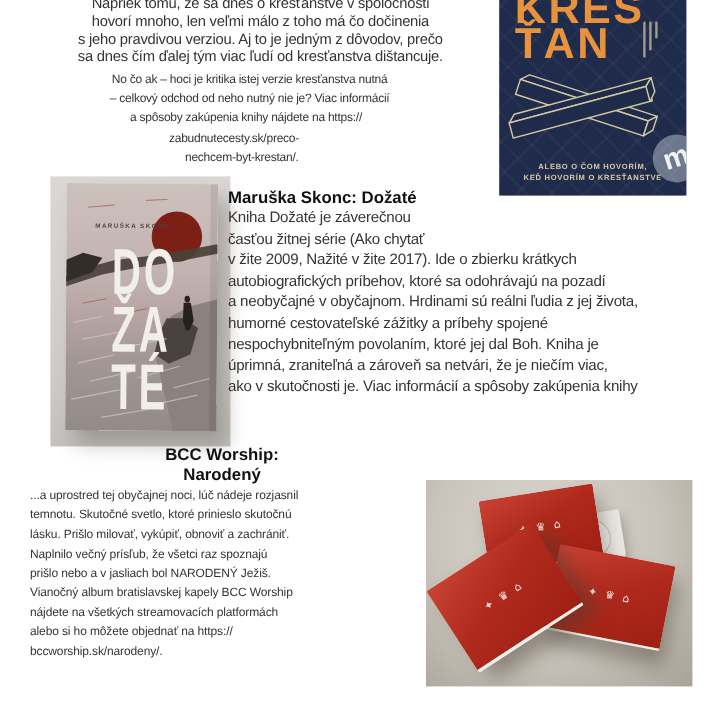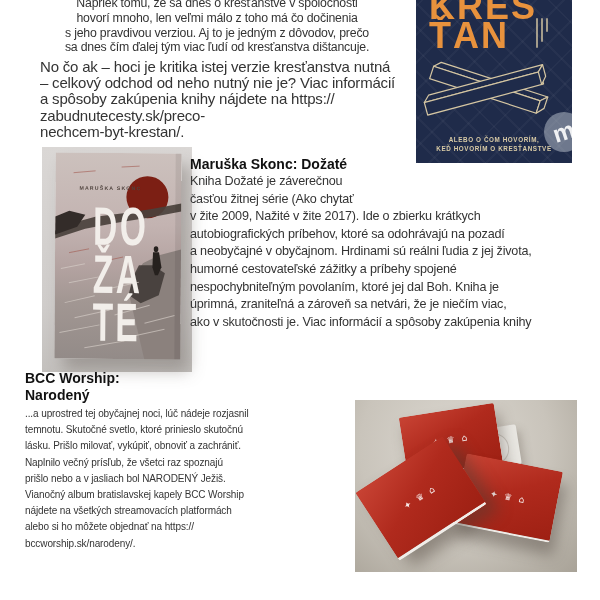--- a/index.html
+++ b/index.html
@@ -1,25 +1,25 @@
 <!DOCTYPE html>
 <html><head>
 <meta charset="utf-8">
 <style>
   html,body{margin:0;padding:0;background:#ffffff;}
   .page{position:relative;width:600px;height:600px;background:#ffffff;overflow:hidden;
         font-family:"Liberation Sans",sans-serif;color:#343434;}
   .abs{position:absolute;}
   .line{white-space:nowrap;}
   .c{text-align:center;}
-  .r{text-align:left;}
+  .r{text-align:center;}
 
   
   .p1{left:40px;top:-4px;width:354px;font-size:12.3px;line-height:14.8px;letter-spacing:-0.2px;}
-  .p2{left:40px;top:59px;width:336px;font-size:15px;line-height:16.2px;letter-spacing:-0.2px;}
+  .p2{left:40px;top:59px;width:336px;font-size:10px;line-height:16.2px;letter-spacing:-0.2px;}
   .pr6{padding-right:6px;}
   .pr26{padding-right:26px;}
   .pr13{padding-right:13px;}
 
   
   .krestan{left:392px;top:0;width:156px;height:163px;background:#1f2b4a;overflow:hidden;margin-left:24px;}
   .krestan .pattern{left:0;top:0;right:0;bottom:0;
       background:
         repeating-linear-gradient(45deg,rgba(255,255,255,0.035) 0 2px,transparent 2px 16px),
         repeating-linear-gradient(-45deg,rgba(255,255,255,0.03) 0 2px,transparent 2px 20px);}

